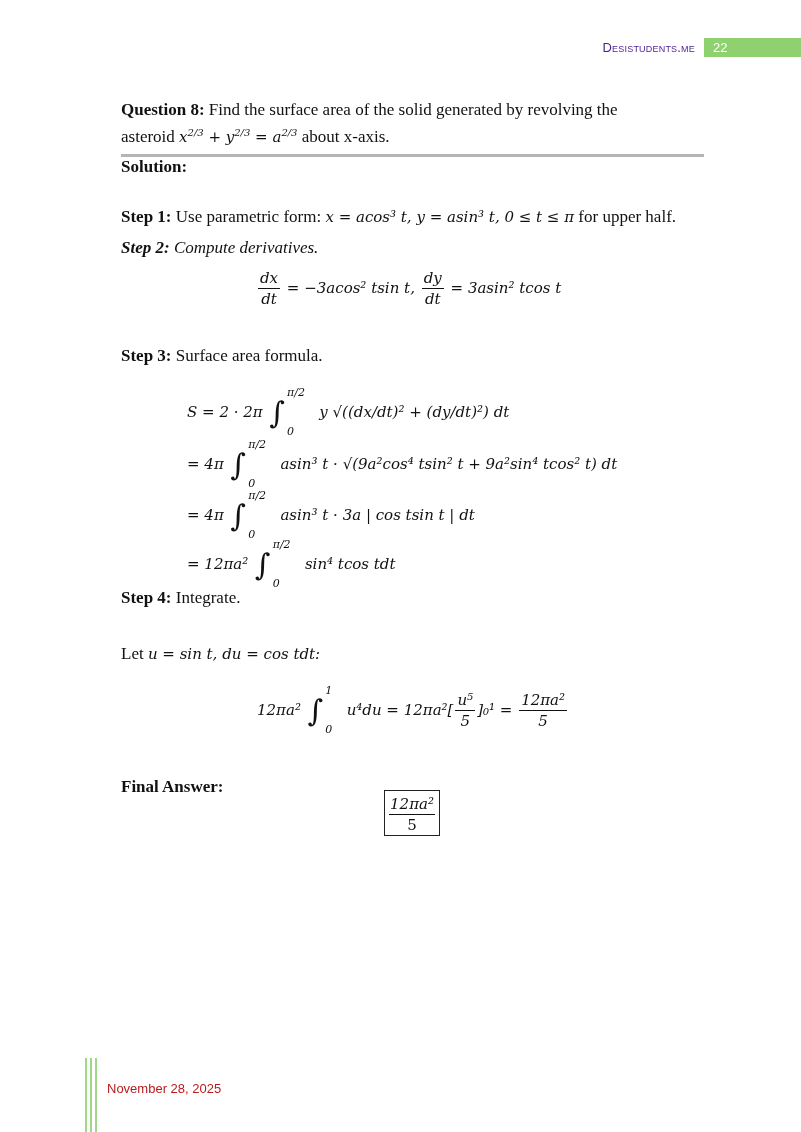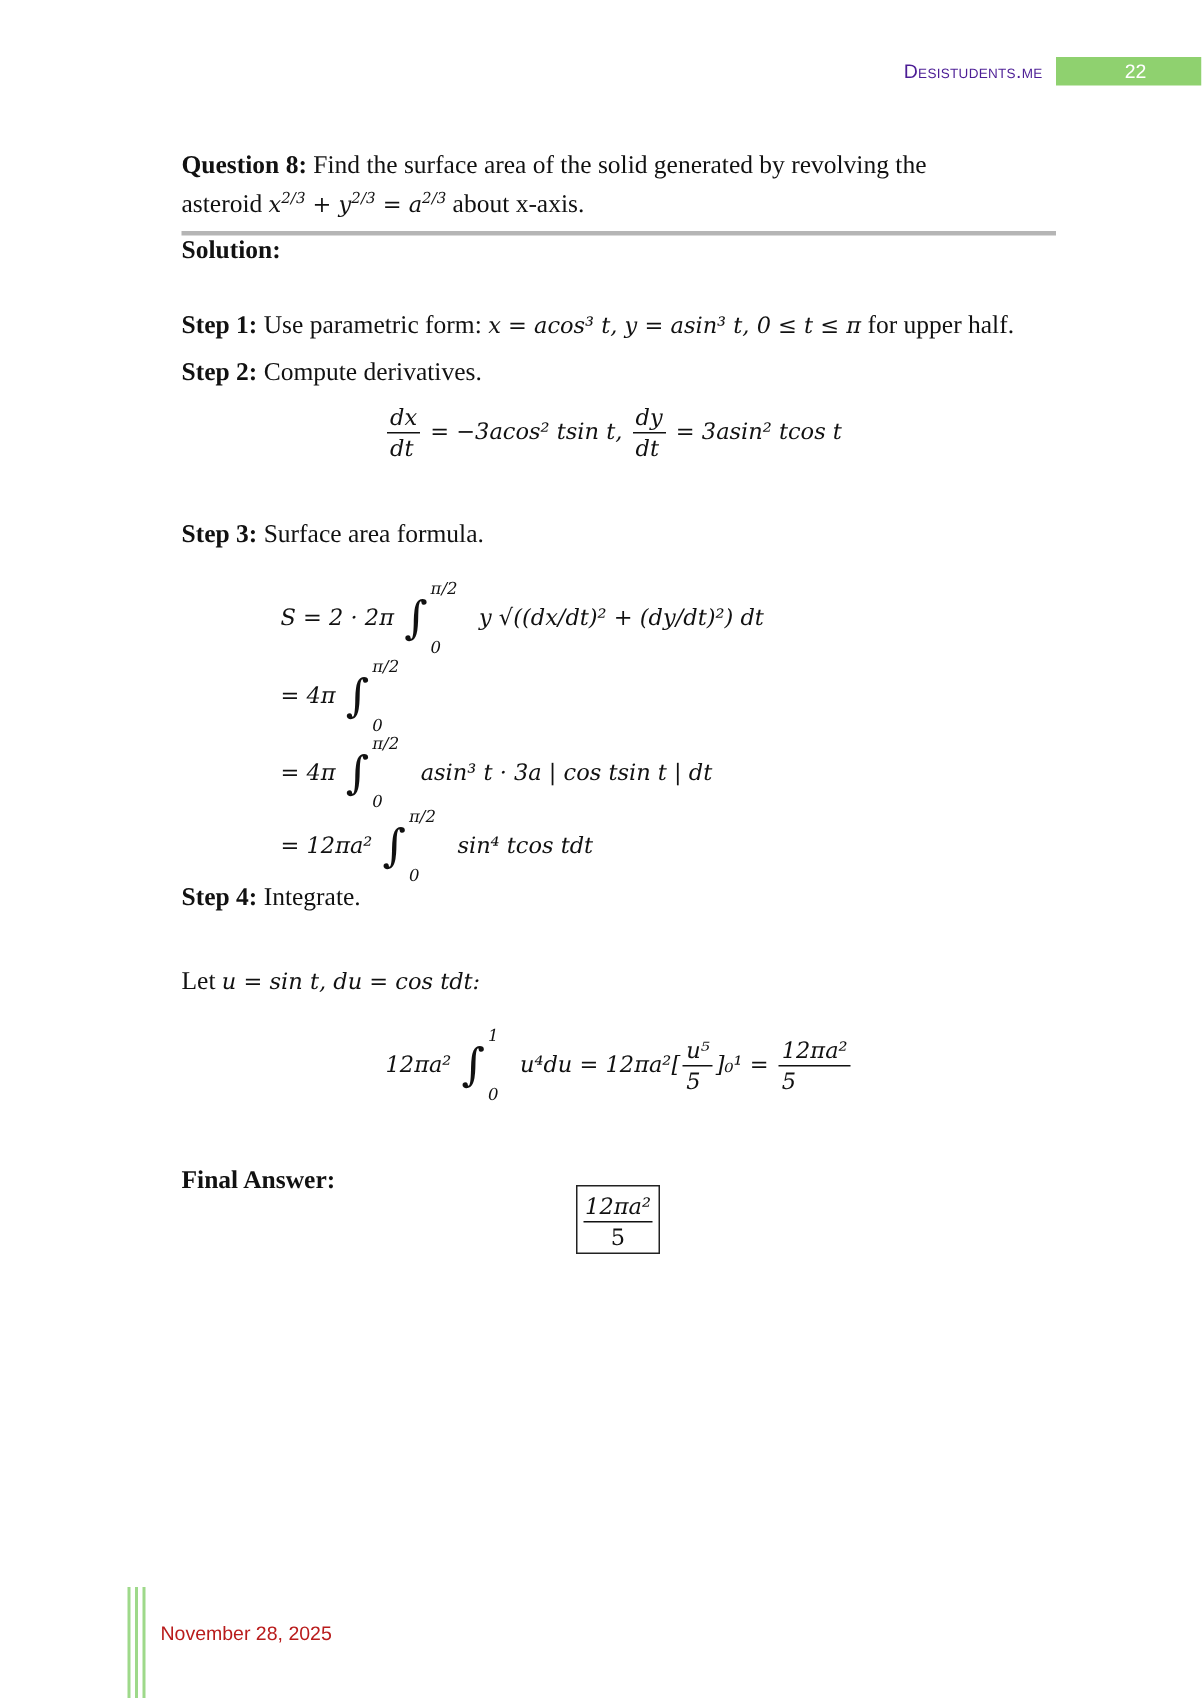--- a/index.html
+++ b/index.html
@@ -3,29 +3,29 @@
 <meta charset="utf-8">
 <style>
   html, body { margin:0; padding:0; background:#ffffff; }
   body { width:801px; height:1132px; position:relative; overflow:hidden;
          font-family:"Liberation Serif", serif; color:#111; }
   .hdr-site { position:absolute; left:520px; top:38px; width:175px; text-align:right;
               font-family:"Liberation Sans", sans-serif; font-size:13px; color:#4c1d95;
               font-variant:small-caps; letter-spacing:0.2px; line-height:19px; }
   .hdr-page { position:absolute; left:704px; top:38px; width:97px; height:19px;
               background:#8fd16f; color:#fff; font-family:"Liberation Sans", sans-serif;
-              font-size:13px; line-height:19px; padding-left:9px; box-sizing:border-box;text-align:center; }
+              font-size:13px; line-height:19px; padding-left:9px; box-sizing:border-box; }
   .q { position:absolute; left:121px; top:98px; width:590px; font-size:17px; line-height:23px; }
   .b { font-weight:bold; }
   .m { font-family:"DejaVu Serif", serif; font-style:italic; font-size:15px; }
   sup { font-size:10px; }
   .rule { position:absolute; left:121px; top:154px; width:583px; height:3px; background:#b5b5b5; }
   .p { position:absolute; left:121px; font-size:17px; line-height:22px; white-space:nowrap; }
   .eq { position:absolute; font-family:"DejaVu Serif", serif; font-size:15px; white-space:nowrap; line-height:20px; }
-  .frac { display:inline-block; vertical-align:middle; text-align:left; margin:0 2px; }
+  .frac { display:inline-block; vertical-align:middle; text-align:center; margin:0 2px; }
   .frac > span { display:block; padding:0 2px; font-style:italic; }
   .frac > span.num { border-bottom:1px solid #111; }
   .int { font-size:30px; font-style:normal; vertical-align:middle; margin:0 2px; }
   .lim { display:inline-block; vertical-align:middle; font-size:11px; line-height:13px; position:relative;font-style:italic; }
   .lim span { display:block; }
   .lim .up { position:relative; top:-14px; }
   .lim .lo { position:relative; top:12px; }
   .box { position:absolute; left:384px; top:790px; width:56px; height:46px; border:1.5px solid #222;
          font-family:"DejaVu Serif", serif; font-size:15px; text-align:center; box-sizing:border-box; }
   .box .n { display:block; margin:4px 4px 0; border-bottom:1px solid #111; padding-bottom:1px; }
@@ -51,21 +51,21 @@
 
 <div class="p b" style="top:156px;">Solution:</div>
 
 <div class="p" style="top:206px;">
   <span class="b">Step 1:</span>
   <span>Use parametric form:</span>
   <span class="m">x = acos³ t, y = asin³ t, 0 ≤ t ≤ π</span>
   <span>for upper half.</span>
 </div>
 
-<div class="p" style="top:237px;">
+<div class="p" style="top:237px;font-style:italic;">
   <span class="b">Step 2:</span>
   <span>Compute derivatives.</span>
 </div>
 
 <div class="eq" style="left:256px; top:268px;">
   <span class="frac"><span class="num">dx</span><span>dt</span></span>
   <span class="m">= −3acos² tsin t,</span>
   <span class="frac"><span class="num">dy</span><span>dt</span></span>
   <span class="m">= 3asin² tcos t</span>
 </div>
@@ -77,21 +77,21 @@
 
 <div class="eq m" style="left:187px; top:400px;">
   <span>S = 2 · 2π</span>
   <span class="int">∫</span><span class="lim"><span class="up">π/2</span><span class="lo">0</span></span>
   &nbsp;&nbsp;<span>y √((dx/dt)² + (dy/dt)²) dt</span>
 </div>
 
 <div class="eq m" style="left:187px; top:452px;">
   <span>= 4π</span>
   <span class="int">∫</span><span class="lim"><span class="up">π/2</span><span class="lo">0</span></span>
-  &nbsp;&nbsp;
+  &nbsp;&nbsp;<span>asin³ t · √(9a²cos⁴ tsin² t + 9a²sin⁴ tcos² t) dt</span>
 </div>
 
 <div class="eq m" style="left:187px; top:503px;">
   <span>= 4π</span>
   <span class="int">∫</span><span class="lim"><span class="up">π/2</span><span class="lo">0</span></span>
   &nbsp;&nbsp;<span>asin³ t · 3a | cos tsin t | dt</span>
 </div>
 
 <div class="eq m" style="left:187px; top:552px;">
   <span>= 12πa²</span>

